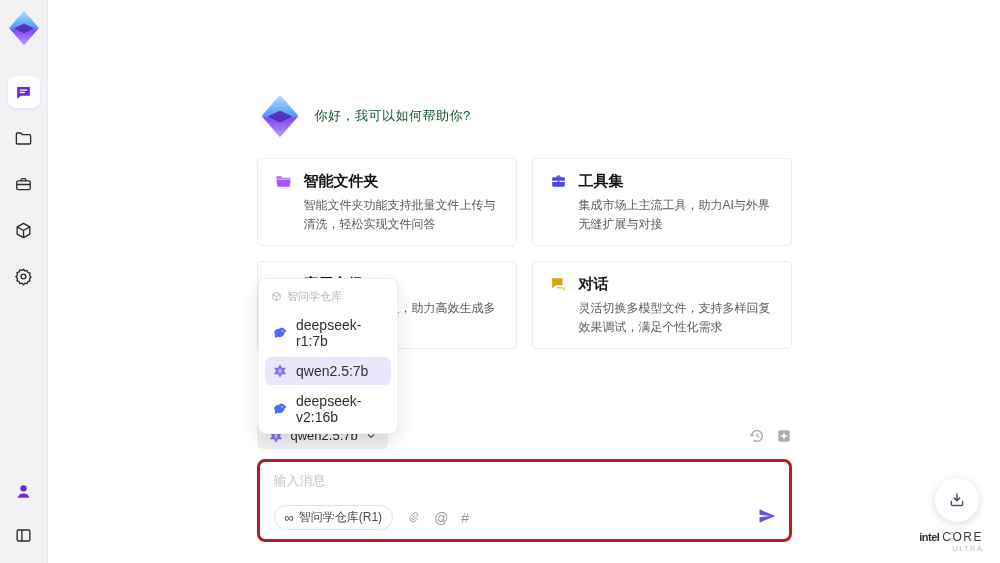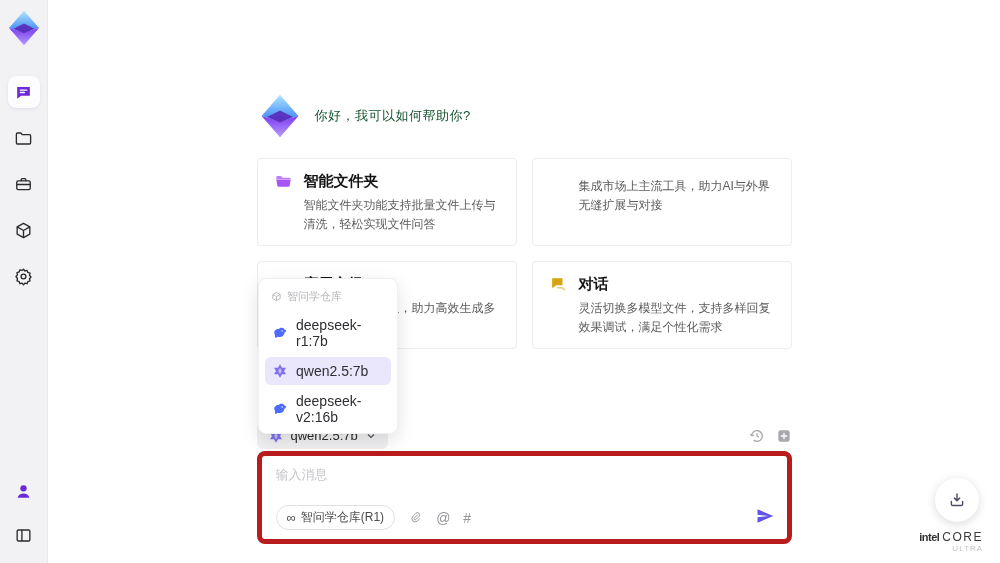--- a/index.html
+++ b/index.html
@@ -37,22 +37,22 @@
   .card-title { font-size:15px; font-weight:bold; color:#141414; }
   .card-desc { margin:5px 0 0 30px; font-size:12px; line-height:1.55; color:#5c5c5c; }
 
   .selector-row { margin-top:73px; display:flex; align-items:center; justify-content:space-between; }
   .model-select { display:flex; align-items:center; gap:7px; background:#f0f0f2;
     border:none; border-radius:6px; padding:5px 11px; height:27px; cursor:pointer; }
   .model-select .label { font-size:13px; color:#2b2b2b; }
   .selector-icons { display:flex; align-items:center; gap:11px; color:#a9a9ad; }
   .selector-icons svg { width:16px; height:16px; cursor:pointer; }
 
-  .input-box { position:relative; margin-top:2px; height:93px;
-    border:5px solid #b91c1c; border-radius:8px; background:#fff; }
+  .input-box { position:relative; margin-top:10px; height:83px;
+    border:3px solid #b91c1c; border-radius:8px; background:#fff; }
   .msg-input { position:absolute; left:14px; top:10px; right:14px; height:40px;
     border:none; outline:none; resize:none; font-size:13px; color:#333;
     font-family:"Liberation Sans","DejaVu Sans",sans-serif; background:transparent; }
   .msg-input::placeholder { color:#c6c6cb; }
   .input-controls { position:absolute; left:14px; right:12px; bottom:9px;
     display:flex; align-items:center; gap:13px; }
   .deepthink-pill { display:flex; align-items:center; gap:5px; border:1px solid #e2e2e6;
     border-radius:14px; padding:3px 10px; font-size:12px; color:#4a4a4a;
     background:#fff; cursor:pointer; }
   .inline-icon { color:#94949a; font-size:14px; line-height:1; cursor:pointer; }
@@ -171,20 +171,27 @@
             <svg viewBox="0 0 24 24" fill="#a855f7">
               <path d="M3 6.5c0-.8.7-1.5 1.5-1.5h4.4l2 2.2h8.6c.8 0 1.5.7 1.5 1.5v1H3z" opacity=".75"></path>
               <path d="M3 10h18l-1.2 7.3c-.1.7-.7 1.2-1.5 1.2H5.7c-.8 0-1.4-.5-1.5-1.2z"></path>
             </svg>
             <span class="card-title">智能文件夹</span>
           </div>
           <div class="card-desc">智能文件夹功能支持批量文件上传与清洗，轻松实现文件问答</div>
         </div>
 
         <div class="card">
+          <div class="card-head">
+            <svg viewBox="0 0 24 24" fill="#4f46e5">
+              <path d="M9.5 6.5V6c0-.9.7-1.6 1.6-1.6h1.8c.9 0 1.6.7 1.6 1.6v.5h4c.9 0 1.5.7 1.5 1.5v3H4v-3c0-.8.6-1.5 1.5-1.5zM11 6.5h2V6h-2z"></path>
+              <path d="M4 12.5h16V17c0 .9-.6 1.5-1.5 1.5h-13c-.9 0-1.5-.6-1.5-1.5zM10.8 11h2.4v2.5h-2.4z"></path>
+            </svg>
+            <span class="card-title">工具集</span>
+          </div>
           <div class="card-desc">集成市场上主流工具，助力AI与外界无缝扩展与对接</div>
         </div>
 
         <div class="card">
           <div class="card-head">
             <svg viewBox="0 0 24 24" fill="#3b82f6">
               <rect x="4" y="4" width="7" height="7" rx="1.4"></rect>
               <rect x="13" y="4" width="7" height="7" rx="1.4" opacity=".65"></rect>
               <rect x="4" y="13" width="7" height="7" rx="1.4" opacity=".65"></rect>
               <rect x="13" y="13" width="7" height="7" rx="3.5"></rect>

